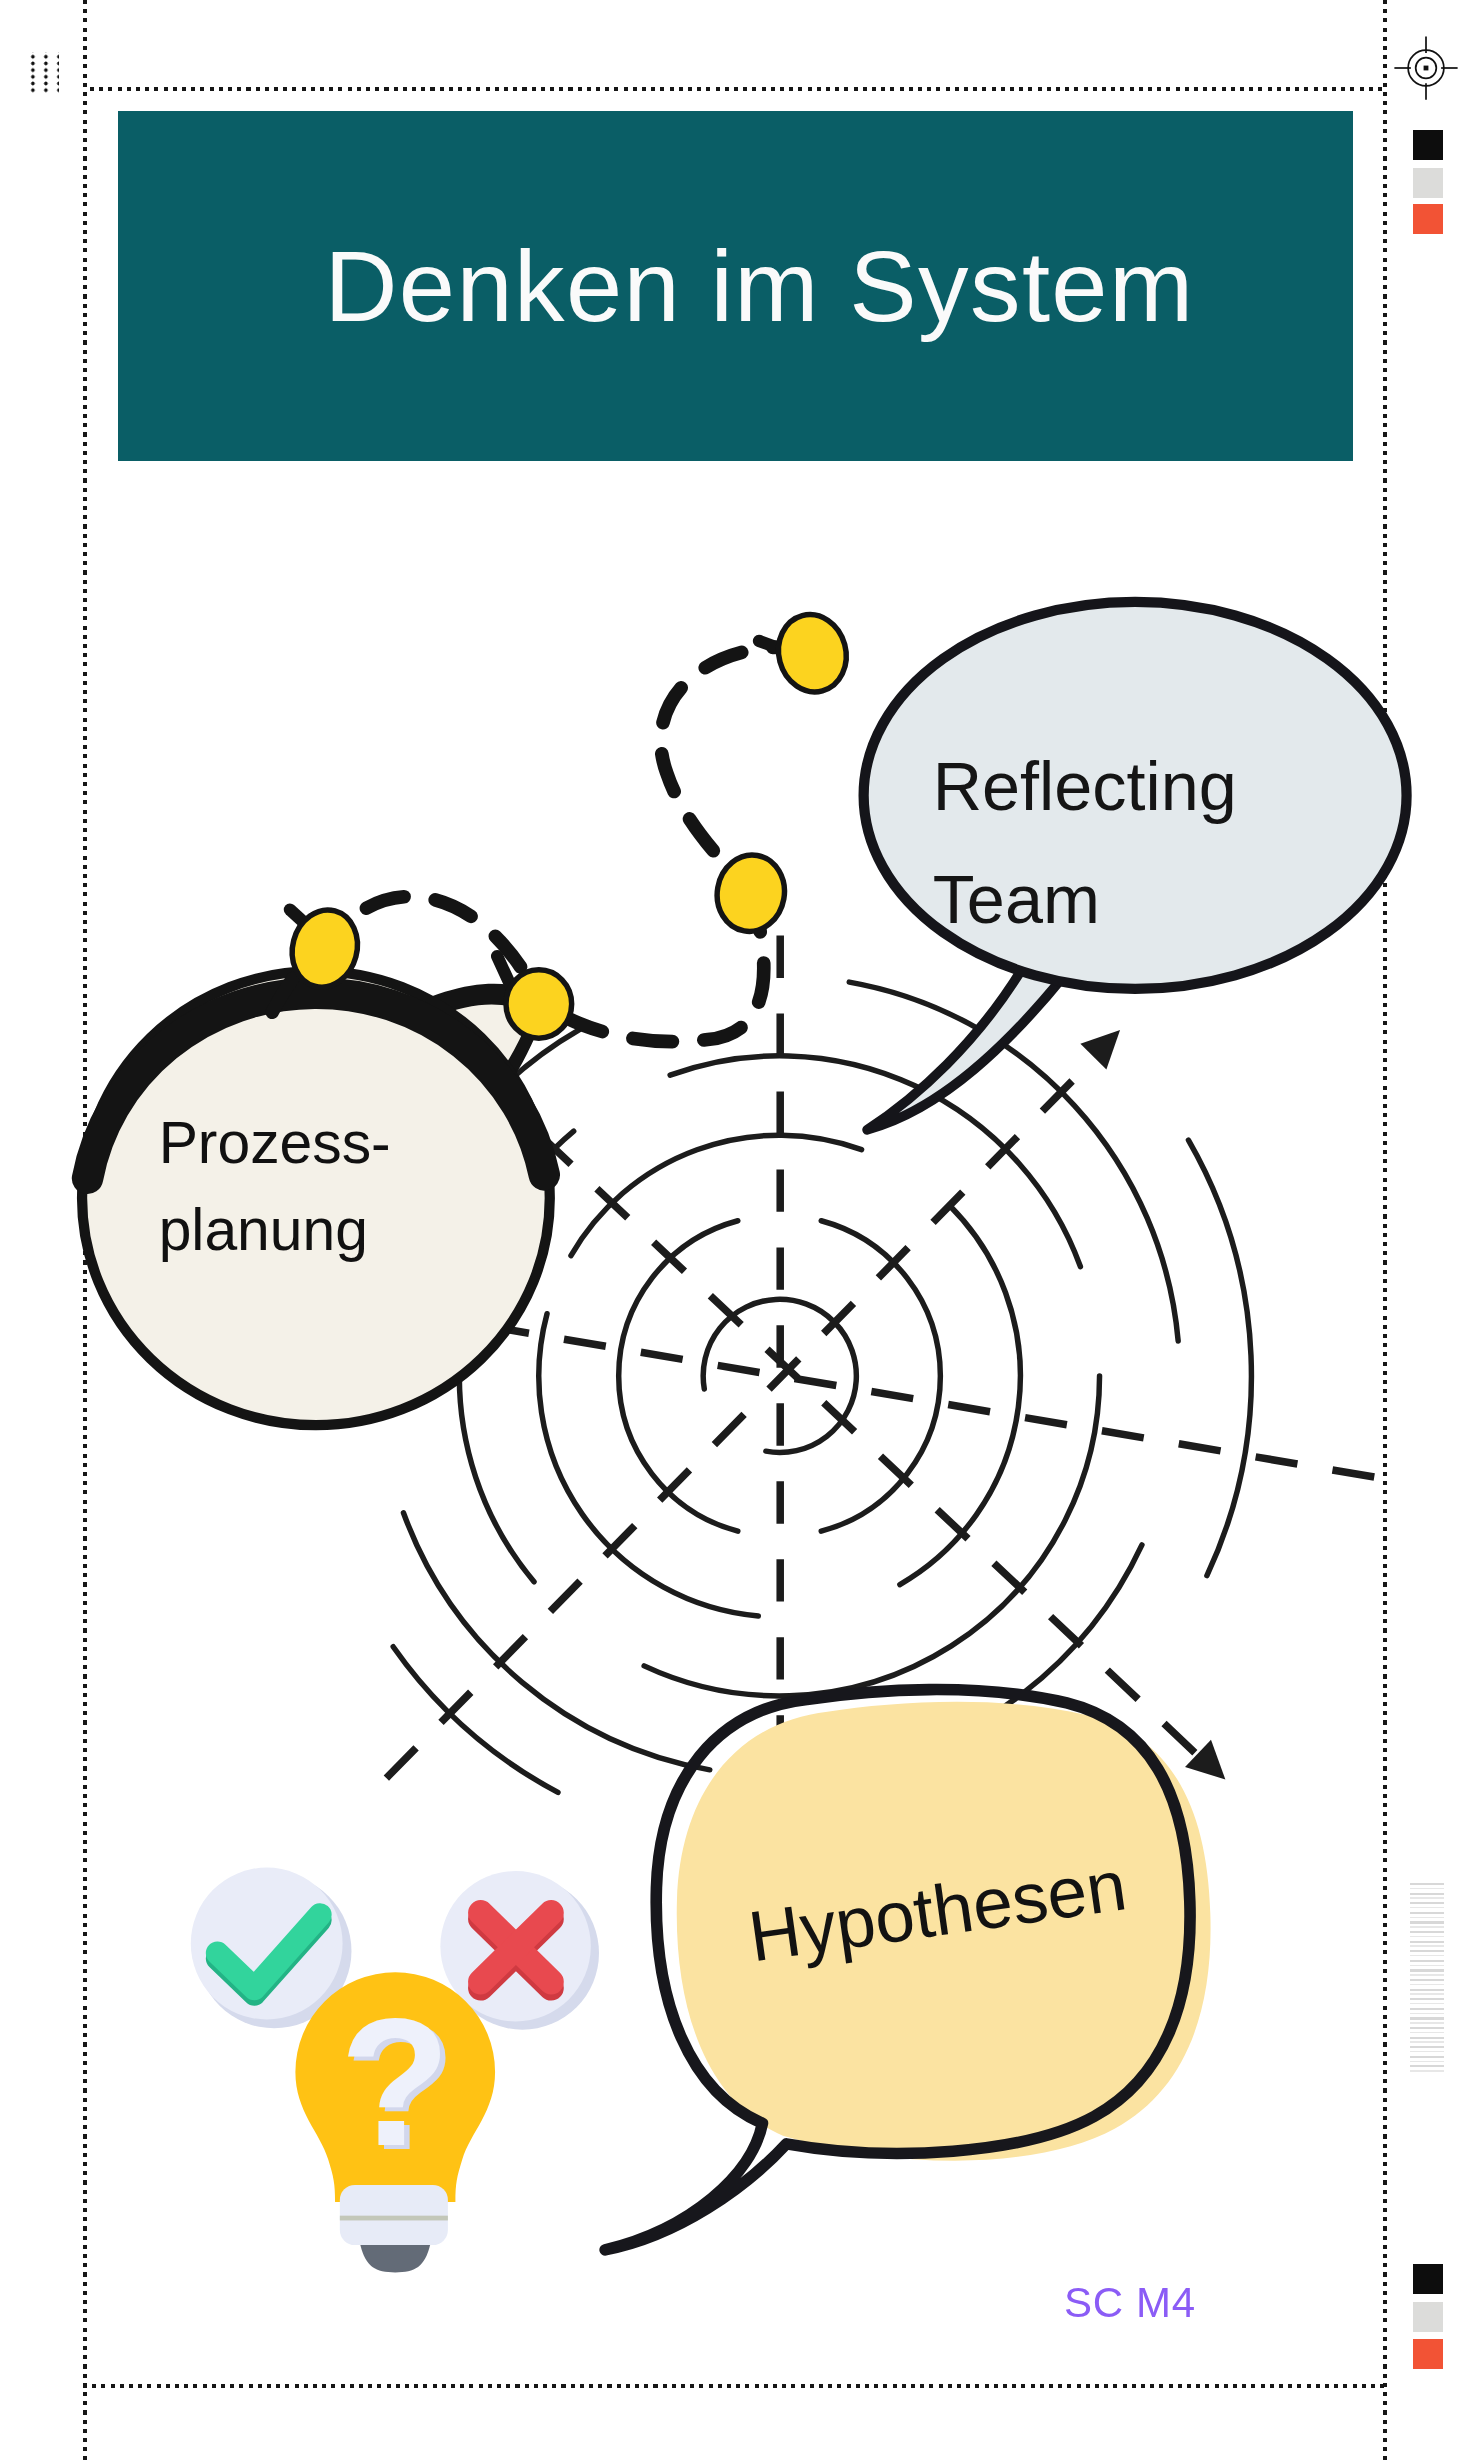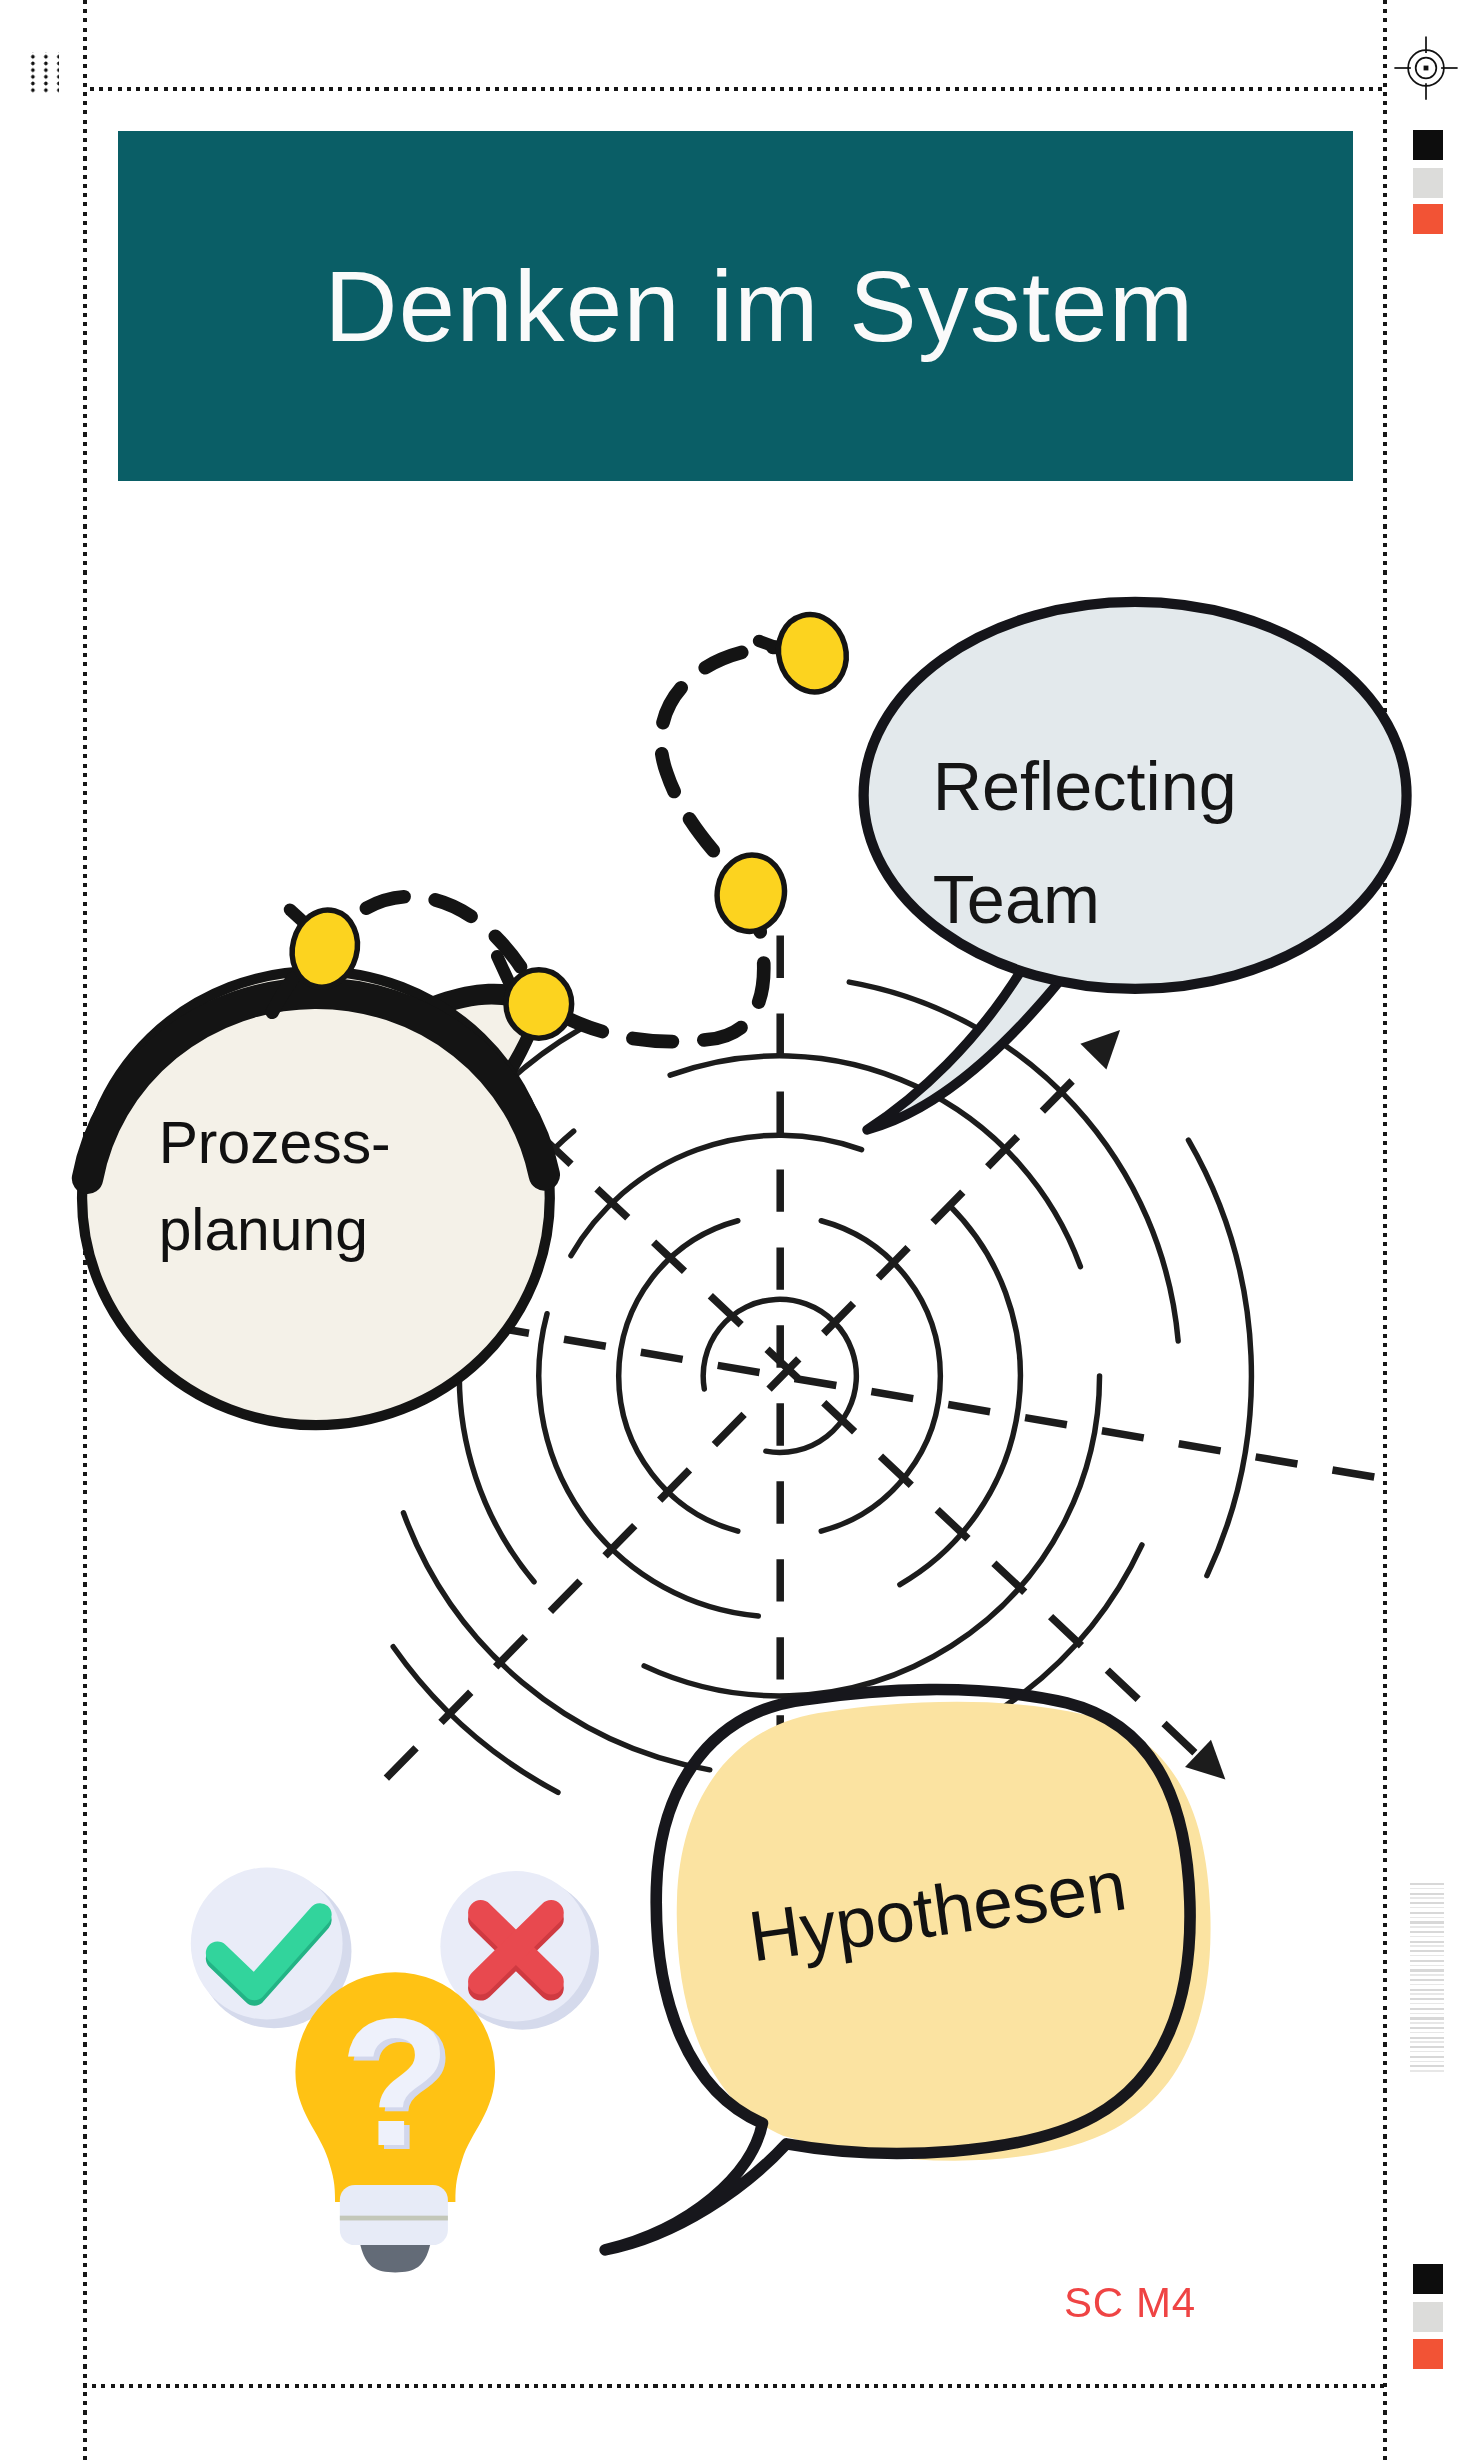--- a/index.html
+++ b/index.html
@@ -26,21 +26,21 @@
   .barcode{position:absolute;left:1410px;top:1883px;width:34px;height:190px;
     background:repeating-linear-gradient(180deg,#d8d8d8 0 2.1px,#ffffff 2.1px 4.8px,#e7e7e7 4.8px 6.2px,#ffffff 6.2px 9.6px);}
   .regmark{position:absolute;left:1393px;top:35px;}
   
   .banner{position:absolute;left:118px;top:111px;width:1235px;height:350px;
     display:flex;align-items:center;justify-content:center;}
   .banner .title{font-size:101px;letter-spacing:1.4px;padding-left:48px;white-space:nowrap;}
   
   .art{position:absolute;left:0;top:0;}
   
-  .footer{position:absolute;left:1064px;top:2272px;color:#ef4444;
+  .footer{position:absolute;left:1064px;top:2272px;color:#8b5cf6;
     font-size:42px;line-height:62px;letter-spacing:0.7px;}
 </style>
 </head>
 <body>
 
 <div class="page">
 
   <div class="vline left"></div>
   <div class="vline right"></div>
   <div class="hline top"></div>
@@ -58,21 +58,21 @@
   </svg>
 
   <div class="swatch" style="top: 130px; background: rgb(13, 13, 13);"></div>
   <div class="swatch" style="top: 168px; background: rgb(220, 220, 218);"></div>
   <div class="swatch" style="top: 204px; background: rgb(242, 83, 53);"></div>
   <div class="barcode"></div>
   <div class="swatch" style="top: 2264px; background: rgb(13, 13, 13);"></div>
   <div class="swatch" style="top: 2302px; background: rgb(220, 220, 218);"></div>
   <div class="swatch" style="top: 2339px; background: rgb(242, 83, 53);"></div>
 
-  <div class="banner" style="background: rgb(10, 94, 102); margin-top: 20px;">
+  <div class="banner" style="background: rgb(10, 94, 102);">
     <div class="title" style="color: rgb(250, 250, 250);">Denken im System</div>
   </div>
 
   <svg class="art" width="1477" height="2462" viewBox="0 0 2160 3600">
 
     <g fill="none" stroke="#1c1c1c" stroke-width="8" stroke-linecap="round">
       <path d="M 1030,2031 A 112 112 0 1 1 1120,2122"></path>
       <path d="M 1201,1785 A 235 235 0 0 1 1201,2239"></path>
       <path d="M 1079,2239 A 235 235 0 0 1 1079,1785"></path>
       <path d="M 1389,1763 A 352 352 0 0 1 1316,2317"></path>

